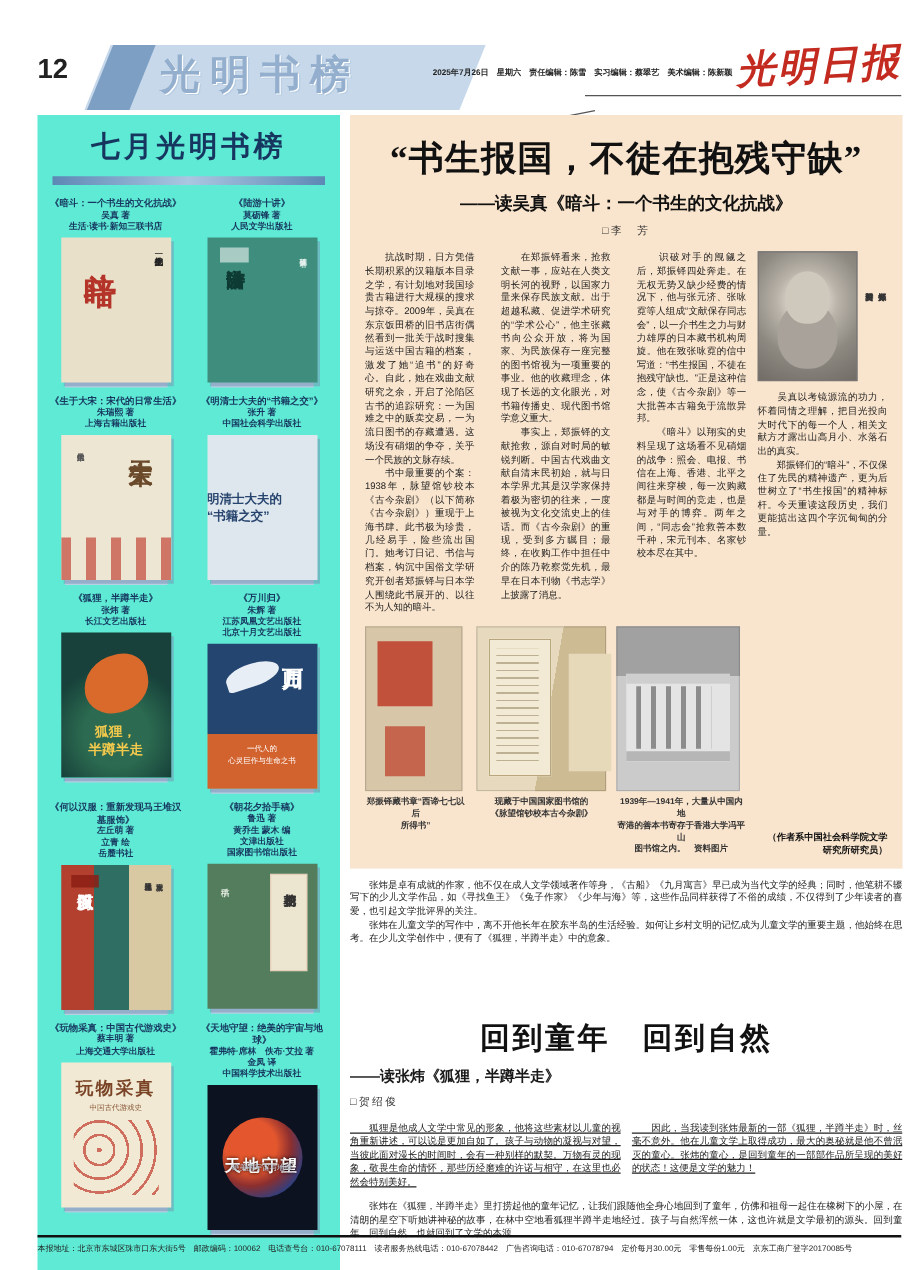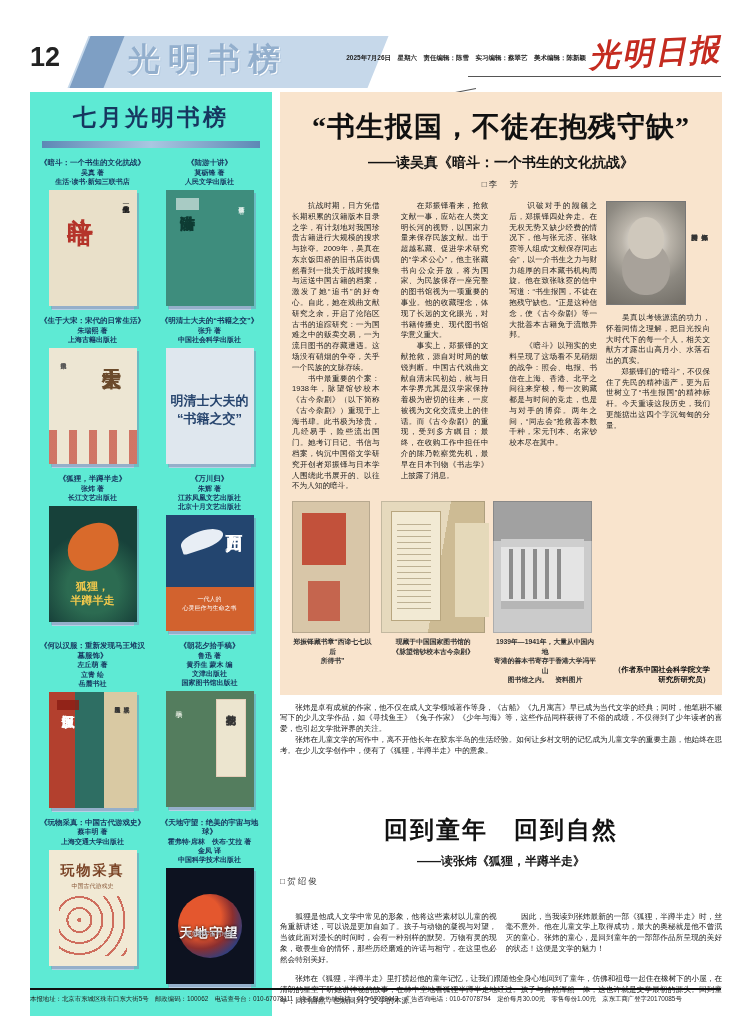--- a/index.html
+++ b/index.html
@@ -2,21 +2,21 @@
 <html><head>
 <meta charset="utf-8">
 <style>
   * { margin:0; padding:0; box-sizing:border-box; }
   html,body { width:733px; height:1016px; background:#ffffff;
     font-family:"Liberation Sans","DejaVu Sans",sans-serif; color:#1a1a1a; }
   .page { position:relative; width:733px; height:1016px; overflow:hidden; background:#fff; }
 
   
   .hdr { position:absolute; top:34px; left:28px; right:12px; height:54px; }
-  .page-num { position:absolute; left:2px; top:8px; font-size:27px; font-weight:bold; color:#222; }
+  .page-num { position:absolute; left:2px; top:8px; font-size:22px; font-weight:bold; color:#222; }
   .ribbon-a { position:absolute; left:50px; top:2px; width:300px; height:52px;
     background:#c6d8ea; transform:skewX(-22deg); }
   .ribbon-b { position:absolute; left:52px; top:2px; width:34px; height:52px;
     background:#7e9fc4; transform:skewX(-22deg); }
   .section-title { position:absolute; left:100px; top:4px; font-size:32px; font-weight:bold;
     letter-spacing:8px; color:#93afcd; text-shadow:1px 1px 0 #fff,2px 2px 0 #b9cee3;
     font-family:"Liberation Serif","DejaVu Serif",serif; }
   .dateline { position:absolute; right:135px; top:20px; font-size:6.5px; font-weight:bold;
     color:#222; white-space:nowrap; }
   .masthead { position:absolute; right:0; top:-2px; font-size:31px; font-weight:bold;
@@ -49,21 +49,21 @@
   .c2 .cv-main { writing-mode:vertical-rl; font-size:15px; font-weight:bold; color:#0e3b33;
      background:rgba(255,255,255,.55); padding:6px 2px; position:absolute; left:10px; top:8px; }
   .c2 .cv-sub { writing-mode:vertical-rl; font-size:6px; color:#eaf4f0; position:absolute; right:8px; top:12px; }
   .c3 { background:#ede6d3; }
   .c3 .cv-main { writing-mode:vertical-rl; font-size:19px; font-weight:bold; color:#6b4a2b;
      position:absolute; right:12px; top:6px; font-family:"Liberation Serif",serif; }
   .c3 .cv-sub { writing-mode:vertical-rl; font-size:6px; color:#555; position:absolute; left:10px; top:10px; }
   .c3::after { content:""; position:absolute; left:0; right:0; bottom:0; height:34px;
      background:repeating-linear-gradient(90deg,#c0392b 0 8px,#ede6d3 8px 20px); opacity:.65; }
   .c4 { background:#dfe7ee; }
-  .c4 .cv-main { font-size:13px; font-weight:bold; color:#27456e; position:absolute; left:0; right:0; top:44px; text-align:center; }
+  .c4 .cv-main { font-size:10px; font-weight:bold; color:#27456e; position:absolute; left:0; right:0; top:44px; text-align:left; }
   .c5 { background:radial-gradient(circle at 50% 70%, #2c6b51 0 28%, #17413a 60%); }
   .c5::before { content:""; position:absolute; left:18px; top:18px; width:52px; height:46px;
      background:#d96a2b; border-radius:60% 40% 55% 45%; transform:rotate(-12deg); }
   .c5 .cv-main { font-size:11px; font-weight:bold; color:#f2c94c; position:absolute; left:0; right:0; bottom:14px; text-align:center; line-height:1.25; }
   .c6 { background:linear-gradient(180deg,#23456f 0 62%, #d2622e 62% 100%); }
   .c6::before { content:""; position:absolute; left:14px; top:16px; width:44px; height:18px;
      background:#e8eef5; border-radius:50% 50% 50% 10%; transform:rotate(-18deg); }
   .c6 .cv-main { writing-mode:vertical-rl; font-size:17px; font-weight:bold; color:#fff; position:absolute; right:8px; top:6px; }
   .c6 .cv-sub { font-size:6px; color:#fff; position:absolute; left:0; right:0; bottom:18px; text-align:center; }
   .c7 { background:linear-gradient(90deg,#b3402e 0 30%, #2e6e63 30% 62%, #d9c9a3 62% 100%); }
@@ -129,24 +129,24 @@
   .ph3::after { content:""; position:absolute; left:16px; top:48px; width:60px; height:50px;
      background:repeating-linear-gradient(90deg,#8d8d85 0 4px, transparent 4px 12px); }
 
   
   .art2 { background:#fff; padding:8px 0 0; display:flex; gap:9px; height:322px;flex-direction:column; }
   .a2-col { flex:0 0 98px; font-size:7.6px; line-height:1.42; text-align:justify; color:#222;
      white-space:pre-line; overflow:hidden; }
   .a2-mid { flex:1; display:flex; flex-direction:column; }
   .a2-title { text-align:center; font-size:24px; font-weight:bold; color:#111; letter-spacing:2px;
      font-family:"Liberation Serif","DejaVu Serif",serif; margin-top:4px; }
-  .a2-subtitle { text-align:center; font-size:12px; font-weight:bold; margin-top:7px; }
+  .a2-subtitle { text-align:left; font-size:12px; font-weight:bold; margin-top:7px; }
   .a2-byline { text-align:left; font-size:8.5px; color:#333; margin-top:6px; letter-spacing:2px; }
-  .a2-cols2 { margin-top:24px; columns:2; column-gap:9px; font-size:7.6px; line-height:1.42;
-     text-align:justify; color:#222; white-space:pre-line; flex:1; overflow:hidden; }
+  .a2-cols2 { margin-top:10px; columns:2; column-gap:9px; font-size:7.6px; line-height:1.42;
+     text-align:justify; color:#222; white-space:pre-line; flex:1; overflow:hidden;text-decoration:underline; }
   .a2-right { flex:0 0 98px; display:flex; flex-direction:column; }
   .a2-right .a2-col { flex:1; }
   .a2-note { font-size:7.4px; font-weight:bold; text-align:right; margin-top:4px; white-space:pre-line; }
 
   
   .foot { position:absolute; left:30px; right:12px; top:988px; }
   .foot-line { height:2px; background:#111; }
   .foot-text { font-size:6.4px; color:#222; margin-top:5px; white-space:nowrap; }
 </style>
 </head>

